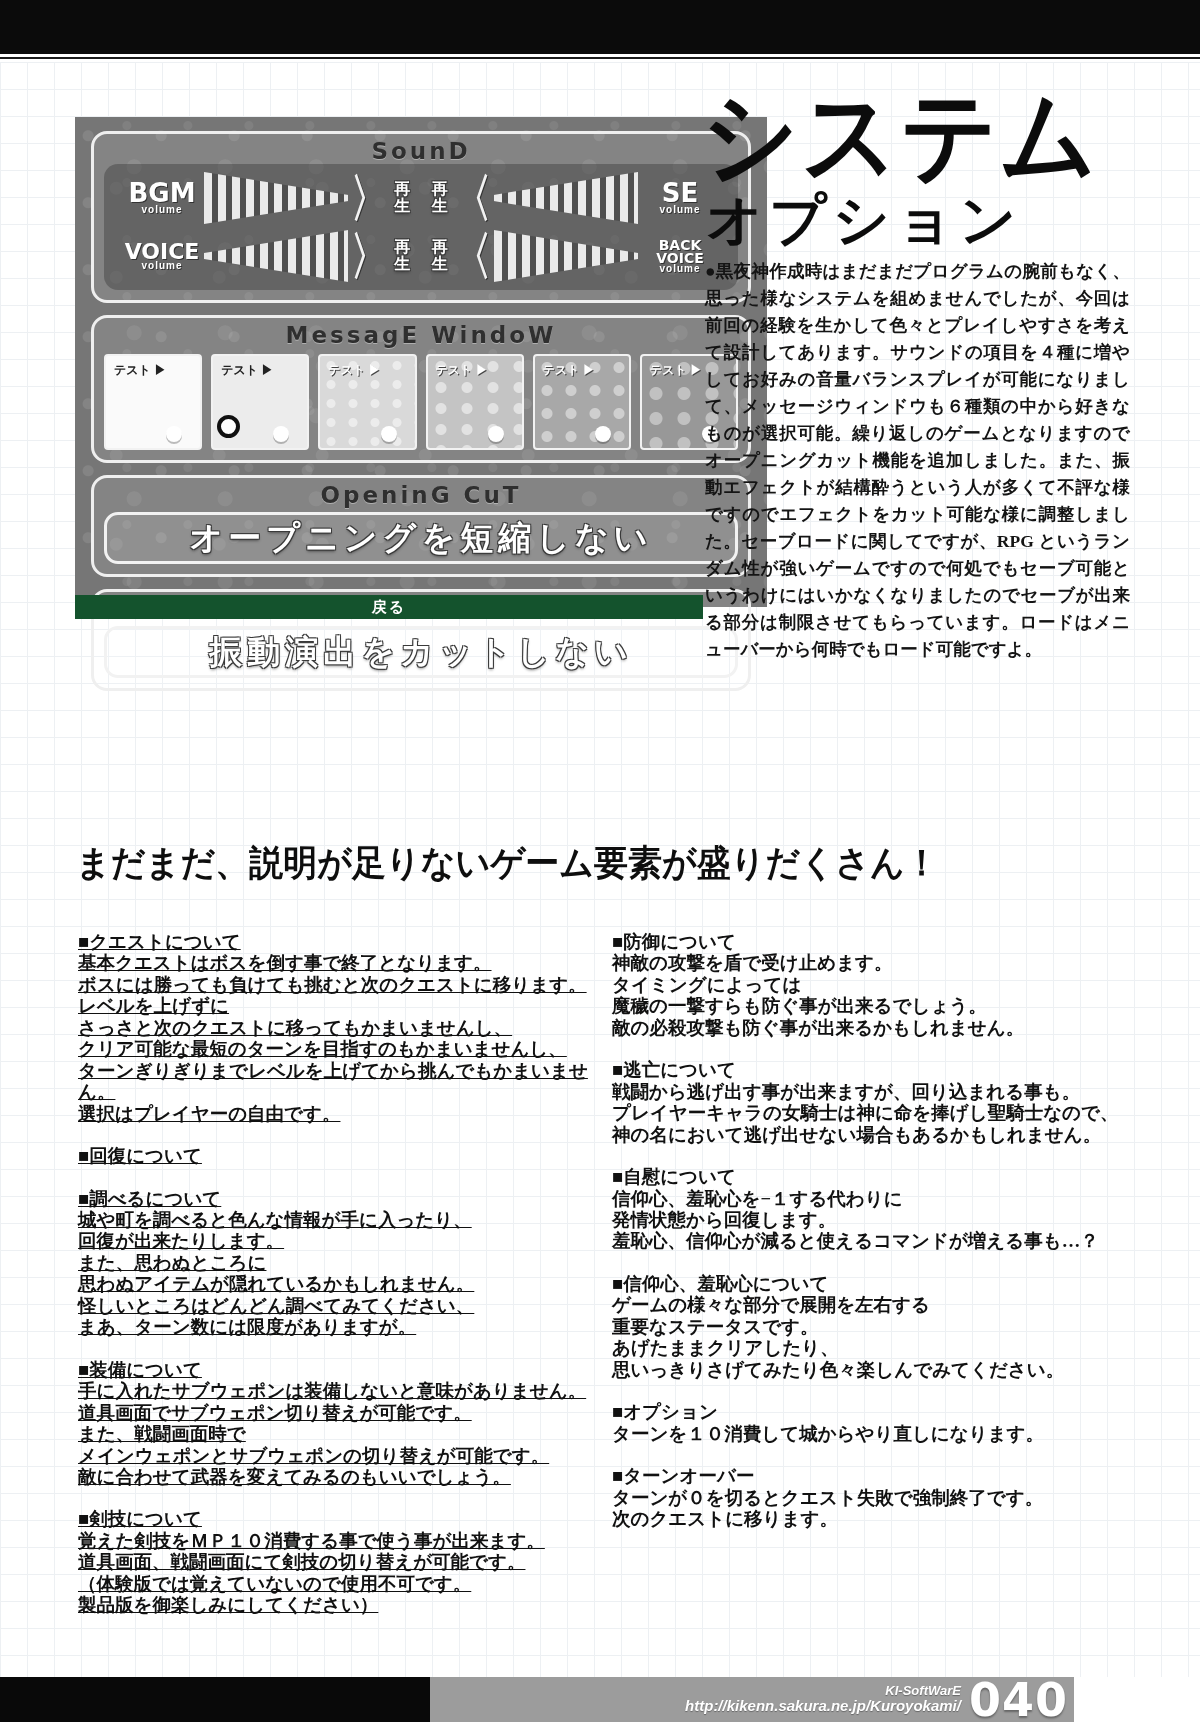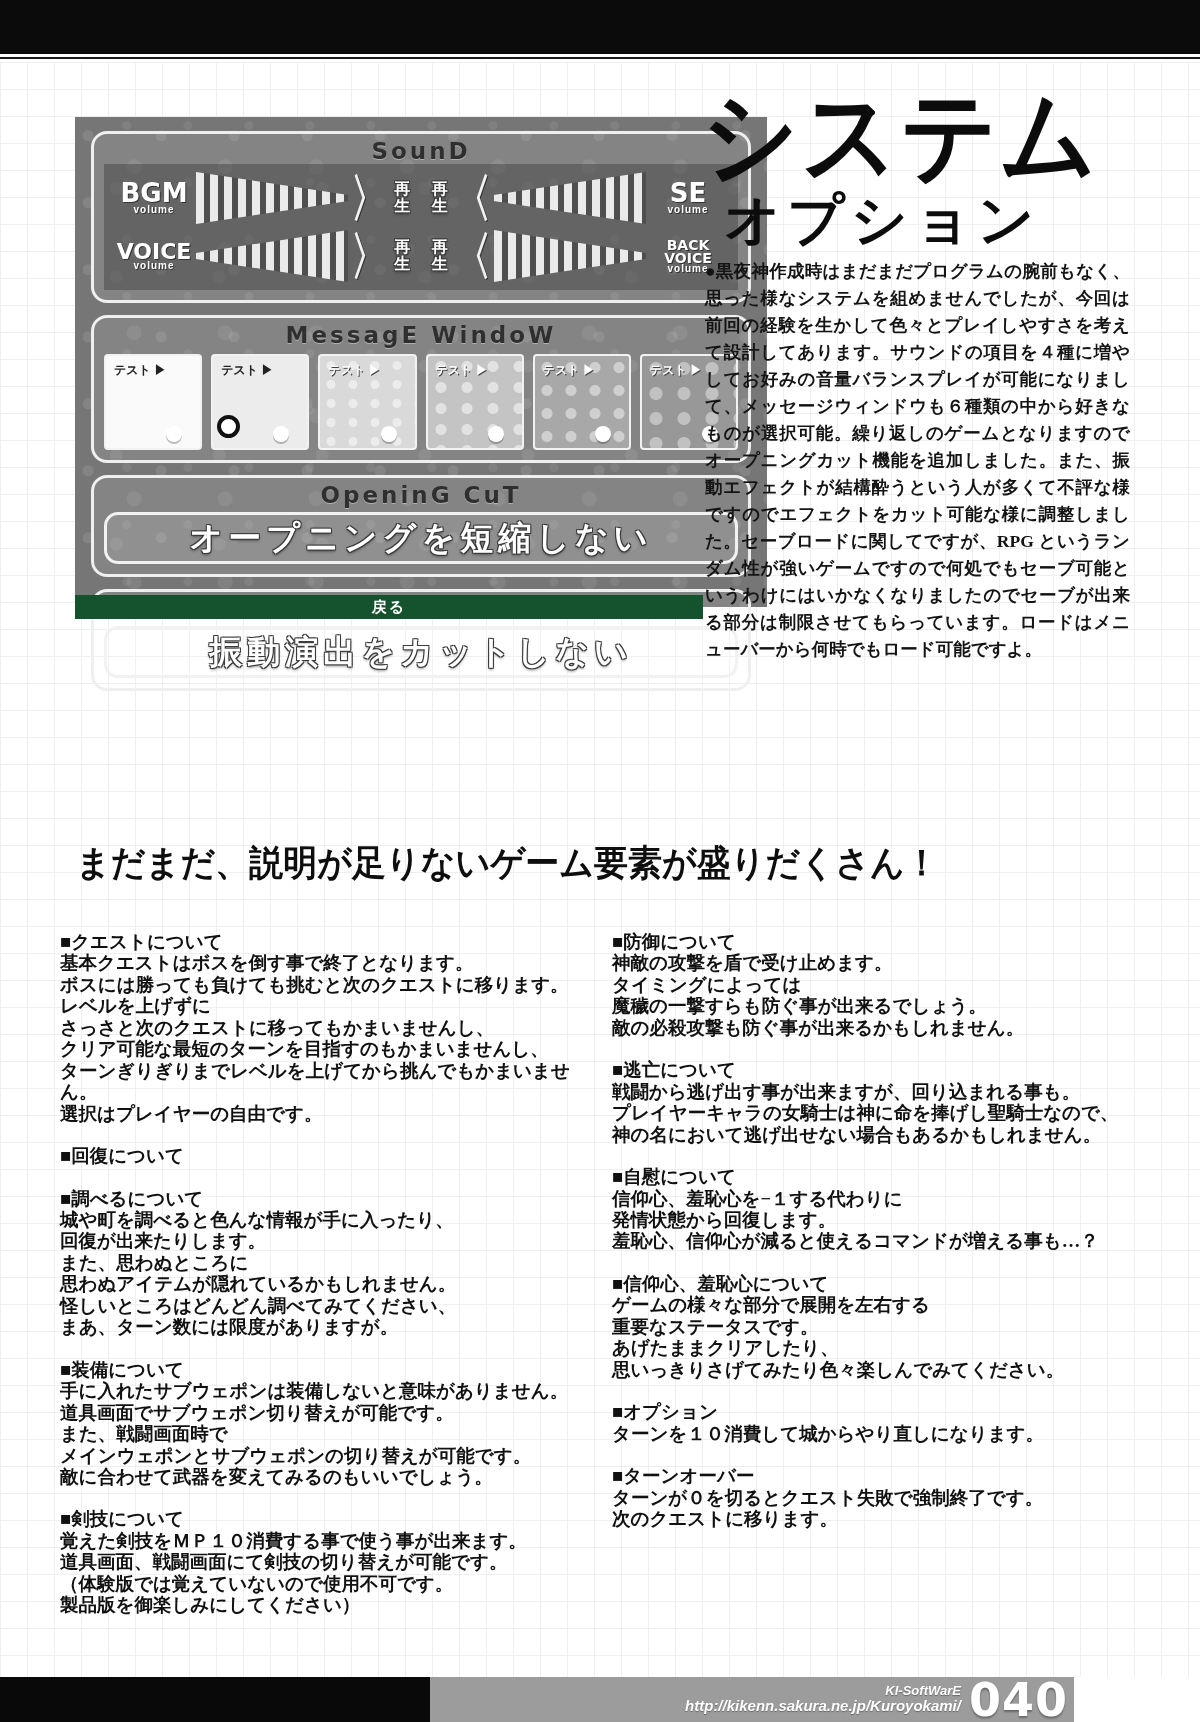--- a/index.html
+++ b/index.html
@@ -22,21 +22,21 @@
                          radial-gradient(circle at 85% 15%,rgba(255,255,255,.07) 0 4px,transparent 5px),
                          radial-gradient(circle at 40% 80%,rgba(255,255,255,.07) 0 6px,transparent 7px);
         background-size:73px 67px,91px 83px,61px 57px,103px 89px;box-sizing:border-box;padding:14px 16px 0 16px;margin-top:12px;}
   .panel{border:3px solid #efefef;border-radius:16px;background:rgba(255,255,255,.10);
          box-sizing:border-box;padding:4px 10px 10px 10px;margin-bottom:12px;}
   .panel-title{text-align:center;font-weight:900;font-size:23px;letter-spacing:3px;color:#2f2f2f;
                text-shadow:0 1px 0 rgba(255,255,255,.35);font-family:"DejaVu Sans",sans-serif;}
   .outline-w{color:#fff;text-shadow:-1px -1px 0 #3a3a3a,1px -1px 0 #3a3a3a,-1px 1px 0 #3a3a3a,1px 1px 0 #3a3a3a,0 2px 3px rgba(0,0,0,.45);}
 
   
-  .snd-inner{background:rgba(40,40,40,.35);border-radius:0;padding:5px 8px;}
+  .snd-inner{background:rgba(40,40,40,.35);border-radius:14px;padding:5px 16px;}
   .snd-row{display:flex;align-items:center;height:58px;}
   .vlabel{width:84px;text-align:center;line-height:.9;}
   .vlabel .big{font-weight:900;font-size:26px;letter-spacing:0;color:#fff;
                text-shadow:1px 1px 0 #333;font-family:"DejaVu Sans",sans-serif;}
   .vlabel .big.sm{font-size:14px;}
   .vlabel .small{font-weight:700;font-size:10px;color:#fff;letter-spacing:1px;text-shadow:1px 1px 0 #333;}
   .wedge{height:52px;flex:1;background:repeating-linear-gradient(90deg,#eaeaea 0 8px,#4f4f4f 8px 14px);}
   .w-l2r{clip-path:polygon(0 44%,100% 0,100% 100%,0 56%);}
   .w-r2l{clip-path:polygon(0 0,100% 44%,100% 56%,0 100%);}
   .bracket{font-size:38px;font-weight:900;color:#f2f2f2;transform:scaleY(1.35);margin:0 2px;
@@ -65,32 +65,32 @@
            background:rgba(255,255,255,.10);display:flex;align-items:center;justify-content:center;
            font-size:33px;font-weight:700;letter-spacing:5px;cursor:default;}
   .backbar{position:absolute;left:75px;top:595px;width:628px;height:24px;background:#14532d;
            display:flex;align-items:center;justify-content:center;}
   .backbtn{color:#fff;font-size:15px;font-weight:700;letter-spacing:2px;cursor:default;}
 
   
   .intro-title1{position:absolute;left:702px;top:88px;width:440px;font-size:95px;font-weight:900;
                 color:#0c0c0c;letter-spacing:2px;line-height:1;font-family:"DejaVu Sans",sans-serif;
                 transform:scaleY(1.08);}
-  .intro-title2{position:absolute;left:724px;top:192px;width:440px;font-size:56px;font-weight:900;
+  .intro-title2{position:absolute;left:706px;top:192px;width:440px;font-size:56px;font-weight:900;
                 color:#0c0c0c;letter-spacing:6px;line-height:1;font-family:"DejaVu Sans",sans-serif;}
   .intro-body{position:absolute;left:705px;top:258px;width:425px;font-size:17.5px;line-height:27px;
               font-weight:700;color:#141414;text-align:justify;font-family:"Liberation Serif",serif;}
 
   
   .headline{position:absolute;left:76px;top:840px;width:1060px;font-size:34px;font-weight:900;
             color:#0e0e0e;letter-spacing:0px;font-family:"DejaVu Sans",sans-serif;transform:scaleY(1.05);}
 
   
   .col{position:absolute;top:932px;font-family:"Liberation Serif",serif;color:#111;}
-  .col-left{left:60px;width:520px;}
+  .col-left{left:78px;width:520px;text-decoration:underline;}
   .col-right{left:612px;width:540px;}
   .sec{margin-bottom:21px;}
   .sec-h{font-size:18.5px;font-weight:700;line-height:1.16;}
   .sec-b{font-size:18.5px;font-weight:700;line-height:1.16;white-space:pre-line;}
 
   
   .footer-black{position:absolute;left:0;top:1677px;width:430px;height:45px;background:#090909;}
   .footer-gray{position:absolute;left:430px;top:1677px;width:644px;height:45px;background:#9c9c9c;
                display:flex;align-items:center;justify-content:flex-end;padding-right:6px;box-sizing:border-box;}
   .footer-text{text-align:right;color:#fff;font-weight:700;font-style:italic;line-height:1.1;

